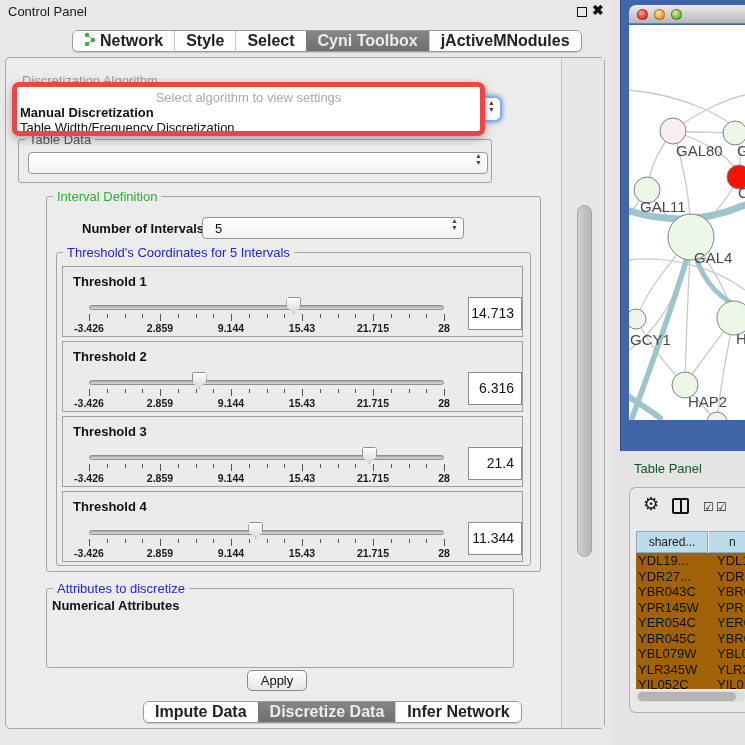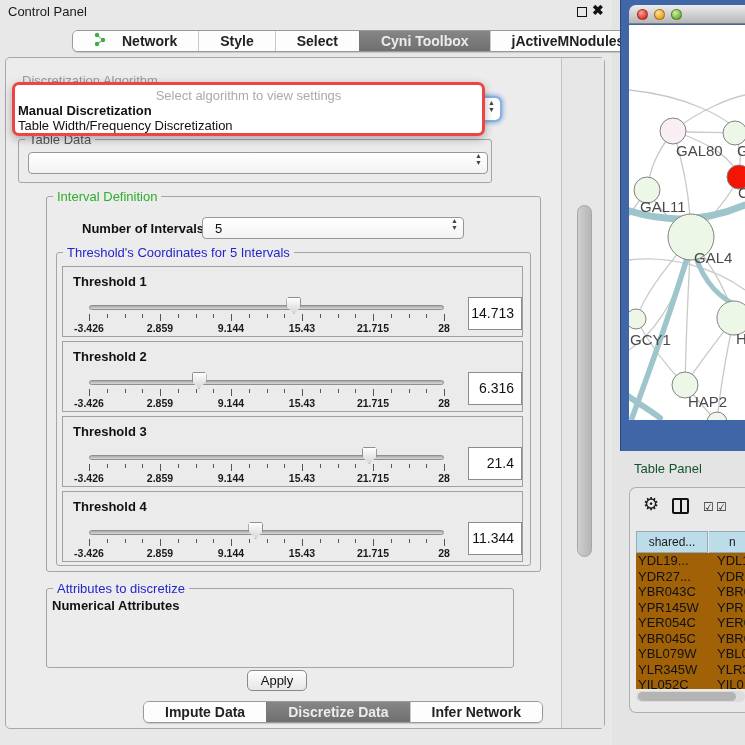--- a/index.html
+++ b/index.html
@@ -8,37 +8,37 @@
   .abs { position:absolute; }
 
   
   .cp-bg { left:0; top:0; width:612px; height:745px; background:#e8e8e8; }
   .cp-title { left:8px; top:4px; font-size:13px; color:#1a1a1a; }
   .float-btn { left:577px; top:7px; width:10px; height:10px; border:1.5px solid #111; background:transparent; }
   .close-btn { left:592px; top:2px; font-size:14px; font-weight:bold; color:#111; }
 
   .tabbar { display:flex; height:22px; border:1px solid #999; border-radius:6px; overflow:hidden;
             background:#fff; box-shadow:0 1px 1px rgba(0,0,0,.15); }
-  .tab { display:flex; align-items:center; gap:16px; padding:0 21px; font-size:14px; font-weight:bold;
+  .tab { display:flex; align-items:center; gap:4px; padding:0 11px; font-size:16px; font-weight:bold;
          color:#222; background:#fdfdfd; border-left:1px solid #c9c9c9; white-space:nowrap; }
   .tab:first-child { border-left:none; }
   .tab.active { background:linear-gradient(#868686,#6f6f6f); color:#ececec; border-left-color:#777; }
 
   .content-panel { left:5px; top:57px; width:600px; height:672px; background:#ececec;
                    border:1px solid #a8a8a8; border-radius:5px; }
   .v-track { left:561px; top:58px; width:43px; height:670px; background:#e7e7e7; border-left:1px solid #c2c2c2; }
   .v-thumb { left:577px; top:205px; width:15px; height:352px; background:linear-gradient(90deg,#cfcfcf,#b5b5b5);
              border:1px solid #a5a5a5; border-radius:8px; }
 
   .ghost-label { left:22px; top:73px; font-size:13px; color:#9a9a9a; z-index:2; }
   .focus-combo { left:330px; top:96px; width:172px; height:26px; background:#fff; border:2px solid #8ab0e2;
                  border-radius:7px; box-shadow:0 0 4px 1px rgba(110,160,225,.85); z-index:5; }
   .focus-combo .stepper { right:3px; top:4px; }
 
-  .popup { left:12px; top:82px; width:473px; height:54px; background:#fff; border:3px solid #ef4444;
+  .popup { left:12px; top:82px; width:473px; height:54px; background:#fff; border:5px solid #ef4444;
            border-radius:7px; box-shadow:0 3px 10px rgba(0,0,0,.3); z-index:9; overflow:hidden; }
   .popup-hint { margin-top:3px; text-align:center; font-size:13px; color:#aaa; }
   .popup-item { padding:0 3px; font-size:13px; color:#111; line-height:15px; }
   .popup-item.sel { font-weight:bold; }
 
   .group { border:1px solid #a5a5a5; border-radius:3px; }
   .legend { position:absolute; top:-8px; left:6px; background:#ececec; padding:0 4px; font-size:13px; }
   .legend.gray { color:#555; } .legend.green { color:#2eae2e; } .legend.blue { color:#2525cc; }
 
   .combo { background:linear-gradient(#fff,#f3f3f3); border:1px solid #979797; border-radius:4px;

